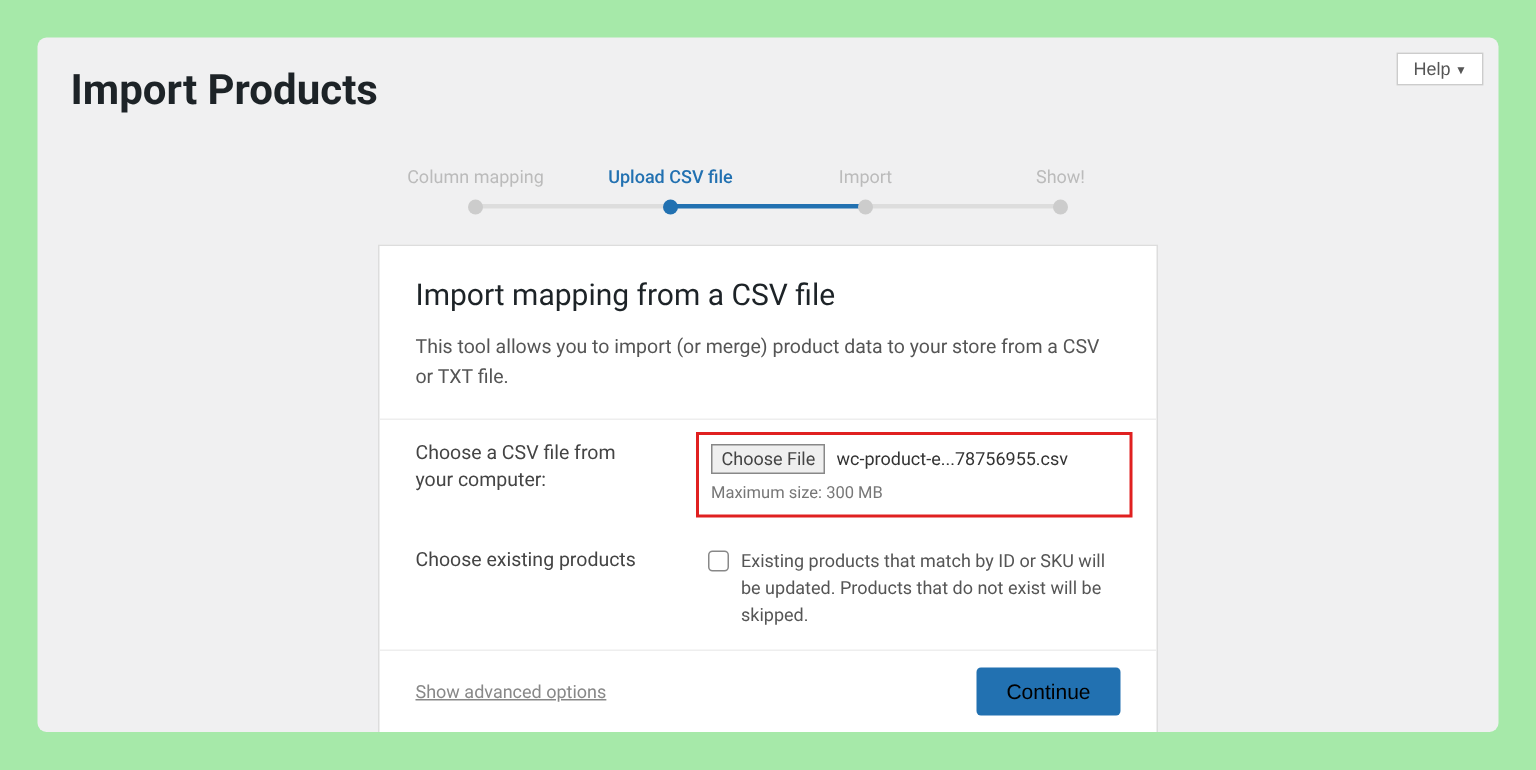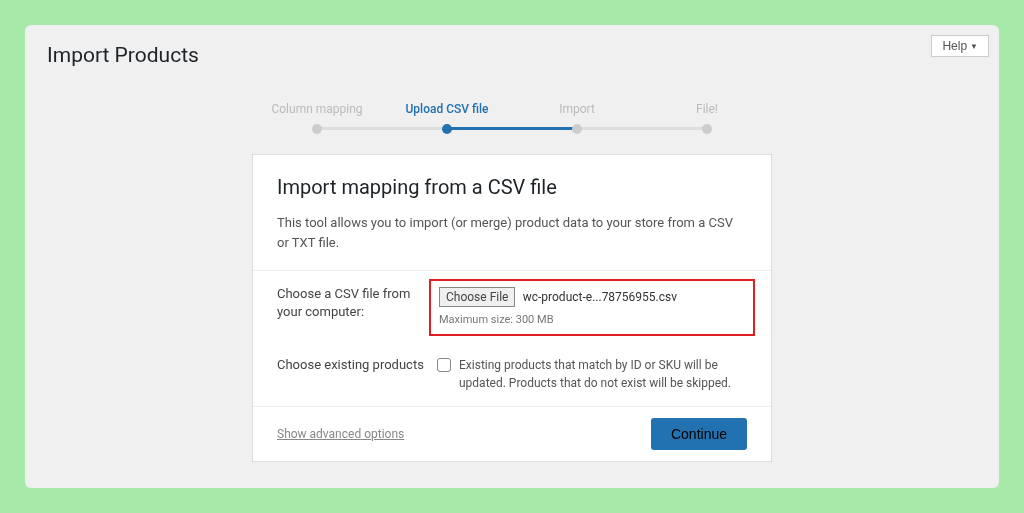--- a/index.html
+++ b/index.html
@@ -34,22 +34,22 @@
       cursor: pointer;
       display: flex;
       align-items: center;
       gap: 3px;
     }
     .help-btn::after {
       content: "▼";
       font-size: 8px;
     }
     .page-title {
-      font-size: 21px;
-      font-weight: 400;
+      font-size: 28px;
+      font-weight: 700;
       color: #1d2327;
     }
     .stepper {
       margin: 35px auto 20px;
       width: 520px;
       display: flex;
       position: relative;
     }
     .step {
       flex: 1;
@@ -108,20 +108,21 @@
     .card-desc {
       font-size: 13px;
       color: #555;
       line-height: 1.5;
     }
     .form-row {
       display: flex;
       padding: 14px 24px;
       font-size: 13px;
       color: #444;
+      gap: 35px;
     }
     .form-label {
       width: 160px;
       flex-shrink: 0;
       line-height: 1.4;
     }
     .form-control {
       flex: 1;
     }
     .highlight {
@@ -205,21 +206,21 @@
       <span>Upload CSV file</span>
       <div class="step-dot"></div>
       <div class="step-line"></div>
     </div>
     <div class="step">
       <span>Import</span>
       <div class="step-dot"></div>
       <div class="step-line"></div>
     </div>
     <div class="step">
-      <span>File!</span>
+      <span>Show!</span>
       <div class="step-dot"></div>
       
     </div>
   </div>
 
   <div class="card">
     <div class="card-header">
       <h2 class="card-title">Import mapping from a CSV file</h2>
       <p class="card-desc">This tool allows you to import (or merge) product data to your store from a CSV or TXT file.</p>
     </div>

